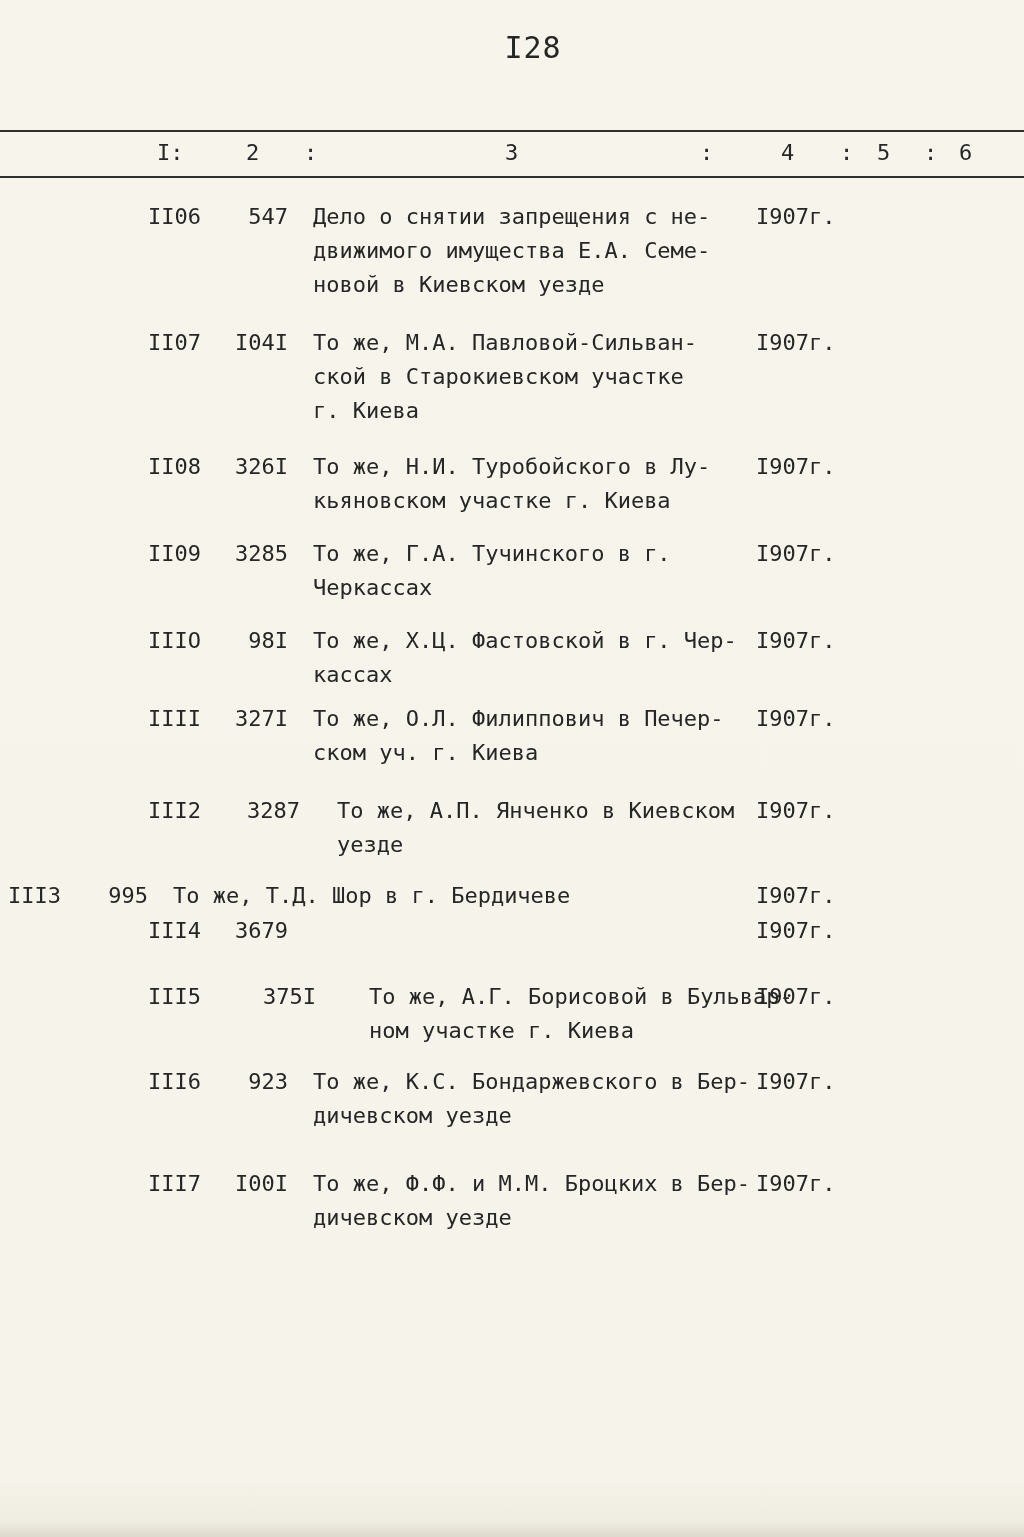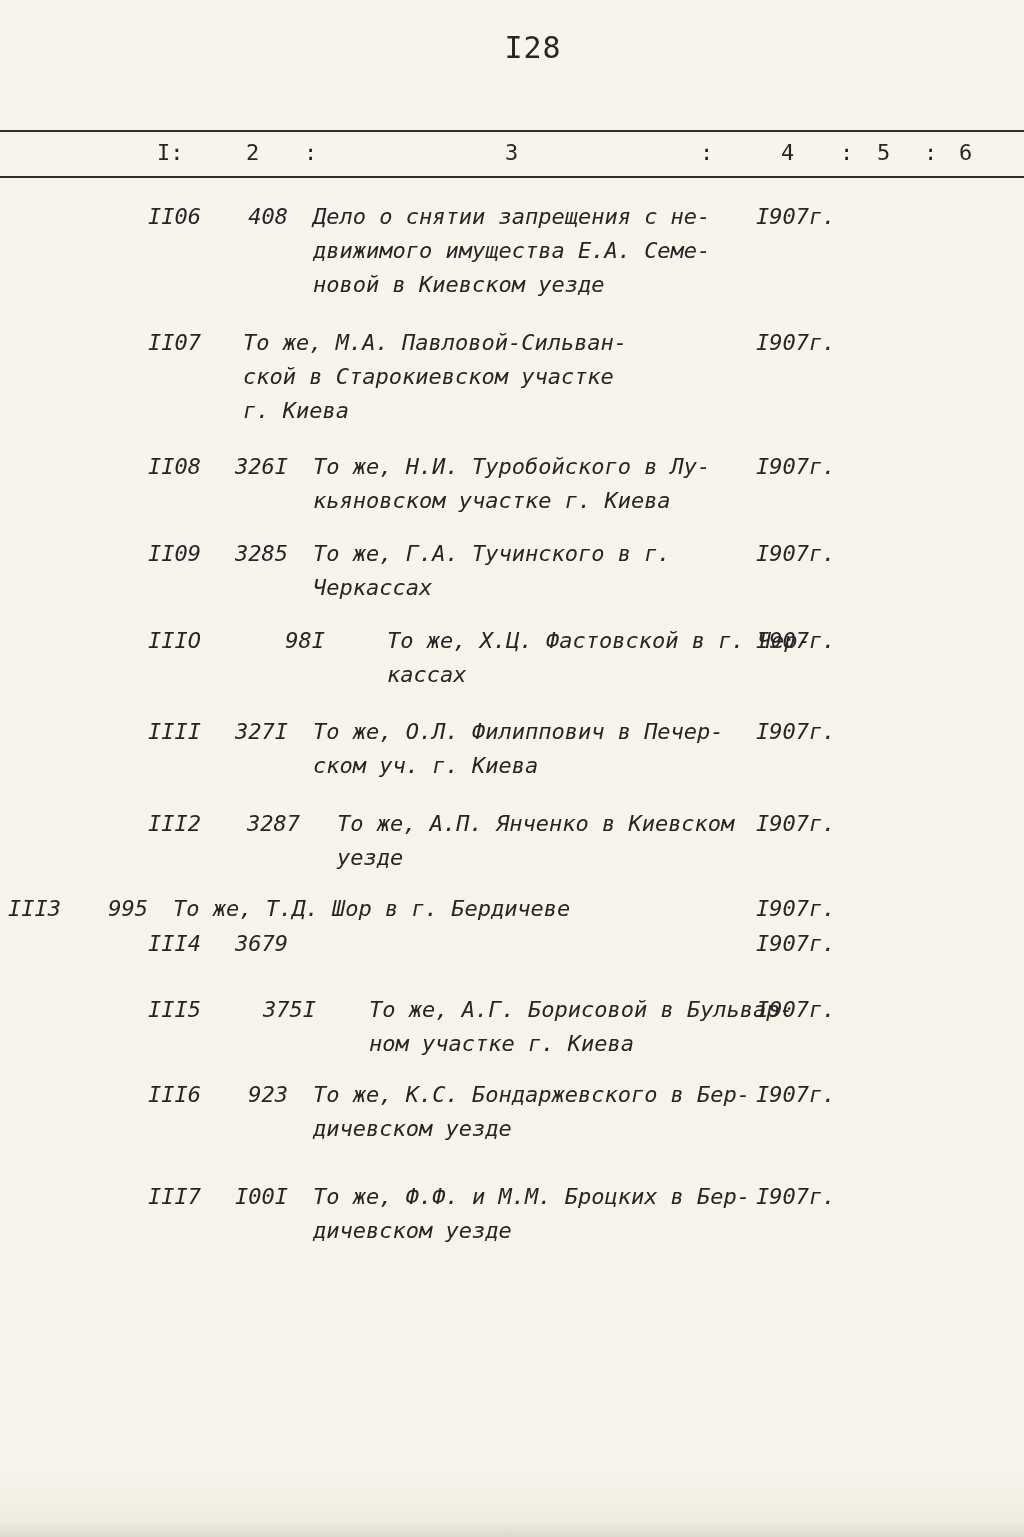--- a/index.html
+++ b/index.html
@@ -68,26 +68,25 @@
     width: 1024px;
     font-size: 22px;
     line-height: 34px;
   }
   .row {
     position: relative;
     display: grid;
     grid-template-columns: 70px 70px auto;
     padding-left: 148px;
     margin-bottom: 24px;
-    font-style: italic;
   }
   .row:nth-child(2)  { margin-bottom: 22px; }
   .row:nth-child(3)  { margin-bottom: 19px; }
   .row:nth-child(4)  { margin-bottom: 19px; }
-  .row:nth-child(5)  { margin-bottom: 23px; gap: 37px; }
+  .row:nth-child(5)  { margin-bottom: 10px; }
   .row:nth-child(6)  { }
   .row:nth-child(7)  { margin-bottom: 17px; gap: 12px; }
   .row:nth-child(8)  { margin-bottom: 1px; padding-left: 8px; }
   .row:nth-child(9)  { margin-bottom: 32px; }
   .row:nth-child(10) { margin-bottom: 17px; gap: 28px; }
   .row:nth-child(11) { margin-bottom: 34px; }
   .c-no {
     white-space: pre;
   }
   .c-file {
@@ -125,28 +124,29 @@
     <span>5</span>
     <span>:</span>
     <span>6</span>
   </div>
 
   <div class="rule rule-bottom"></div>
 
   <div class="table-body">
       <div class="row">
     <div class="c-no">II06</div>
-    <div class="c-file">408</div>
+    <div class="c-file">547</div>
     <div class="c-desc">Дело о снятии запрещения с не-
 движимого имущества Е.А. Семе-
 новой в Киевском уезде</div>
     <div class="c-year">I907г.</div>
   </div>
       <div class="row">
     <div class="c-no">II07</div>
+    <div class="c-file">I04I</div>
     <div class="c-desc">То же, М.А. Павловой-Сильван-
 ской в Старокиевском участке
 г. Киева</div>
     <div class="c-year">I907г.</div>
   </div>
       <div class="row">
     <div class="c-no">II08</div>
     <div class="c-file">326I</div>
     <div class="c-desc">То же, Н.И. Туробойского в Лу-
 кьяновском участке г. Киева</div>

